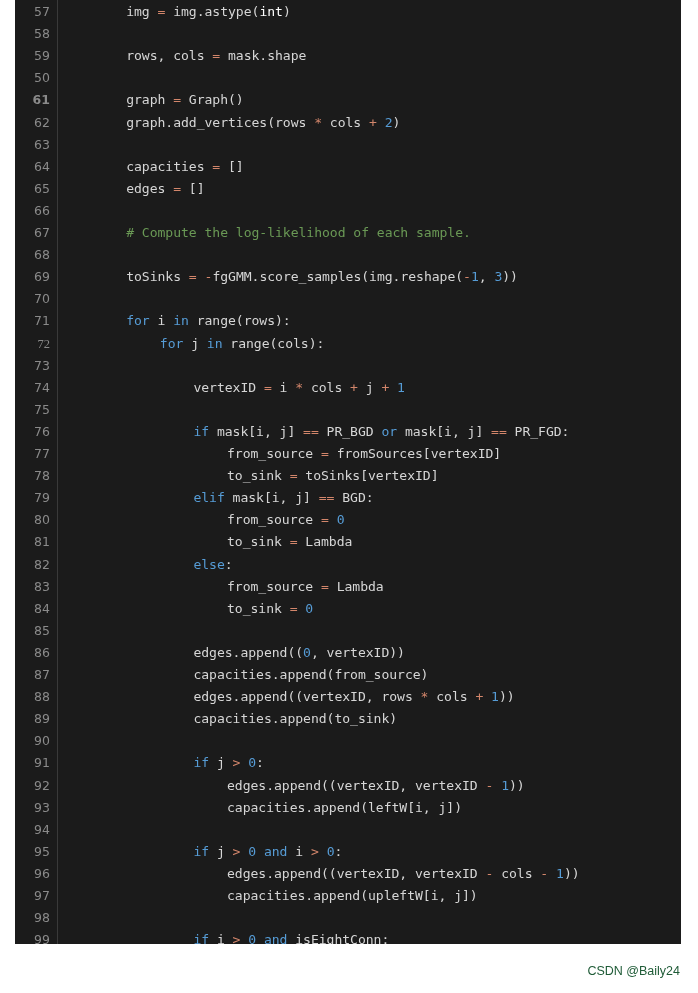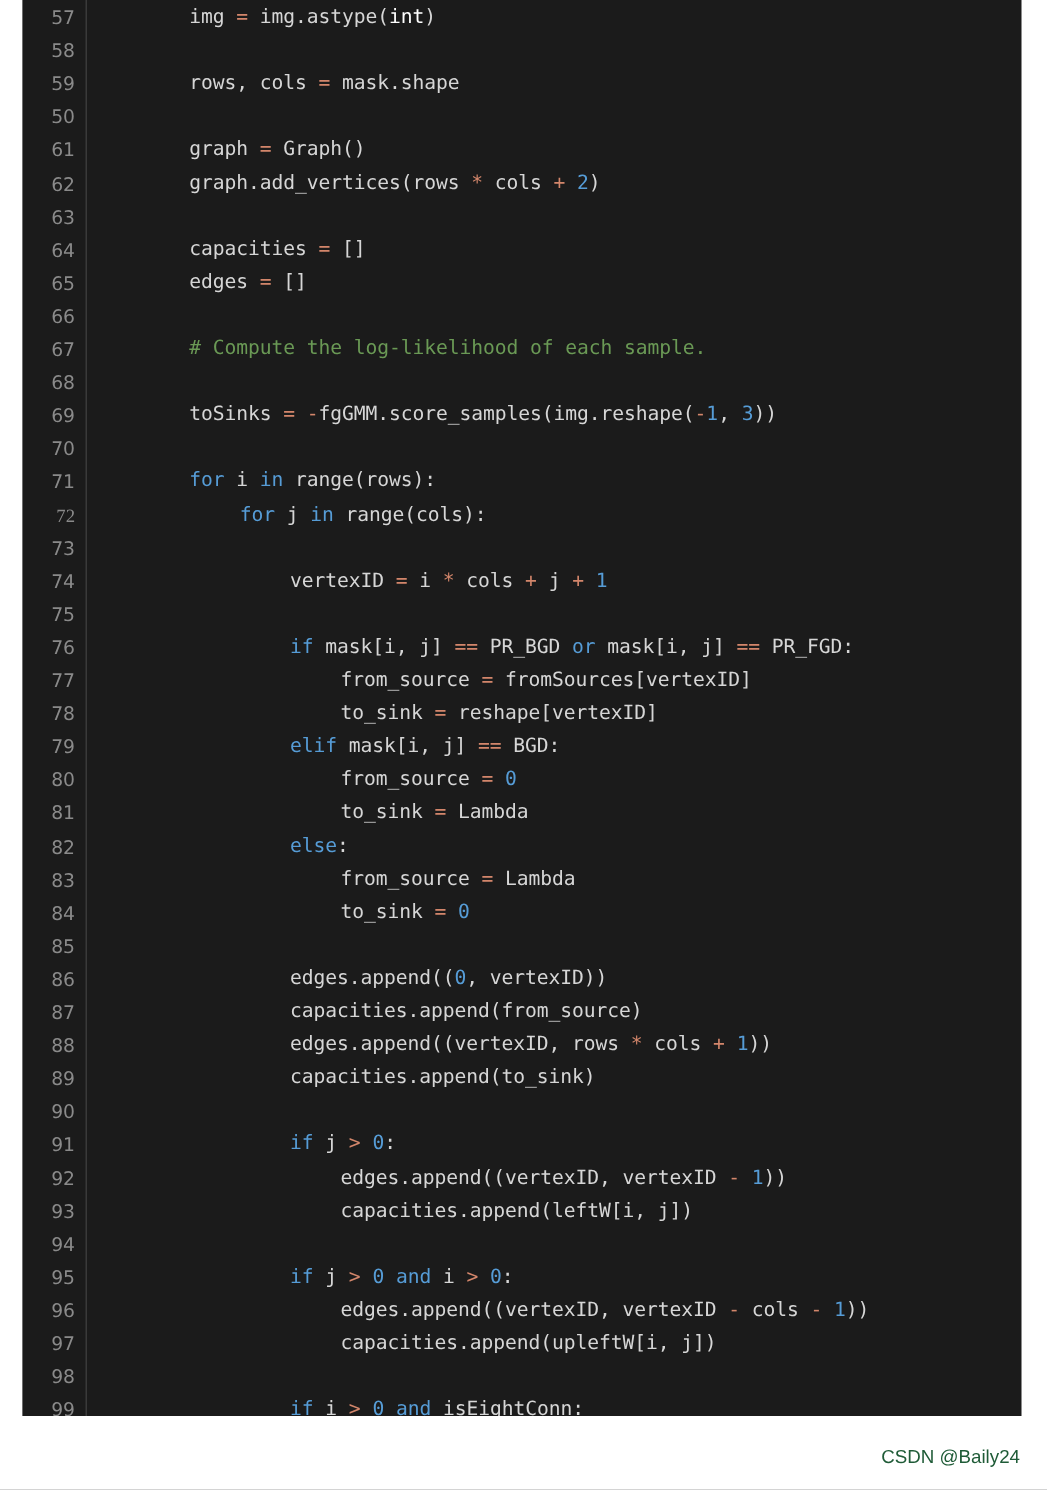--- a/index.html
+++ b/index.html
@@ -103,21 +103,21 @@
 
 <div id="screen">
 
   <div id="code-block">
 
     <div id="gutter">
         <div class="lineno" style="top: 1px;">57</div>
         <div class="lineno" style="top: 23.1px;">58</div>
         <div class="lineno" style="top: 45.2px;">59</div>
         <div class="lineno" style="top: 67.3px;">50</div>
-        <div class="lineno" style="top: 89.4px;">61</div>
+        <div class="lineno" style="top: 89.4px; font-weight: bold;">61</div>
         <div class="lineno" style="top: 111.5px;">62</div>
         <div class="lineno" style="top: 133.6px;">63</div>
         <div class="lineno" style="top: 155.7px;">64</div>
         <div class="lineno" style="top: 177.8px;">65</div>
         <div class="lineno" style="top: 199.9px;">66</div>
         <div class="lineno" style="top: 222px;">67</div>
         <div class="lineno" style="top: 244.1px;">68</div>
         <div class="lineno" style="top: 266.2px;">69</div>
         <div class="lineno" style="top: 288.3px;">70</div>
         <div class="lineno" style="top: 310.4px;">71</div>
@@ -166,21 +166,21 @@
         <div class="codeline" style="top: 222px; left: 67.2px;"><span class="com"># Compute the log-likelihood of each sample.</span></div>
         <div class="codeline" style="top: 266.2px; left: 67.2px;"><span class="def">toSinks </span><span class="op">=</span><span class="def"> </span><span class="op">-</span><span class="def">fgGMM.score_samples(img.reshape(</span><span class="op">-</span><span class="num">1</span><span class="def">, </span><span class="num">3</span><span class="def">))</span></div>
         <div class="codeline" style="top: 288.3px; left: 0px;"></div>
         <div class="codeline" style="top: 310.4px; left: 67.2px;"><span class="kw">for</span><span class="def"> i </span><span class="kw">in</span><span class="def"> range(rows):</span></div>
         <div class="codeline" style="top: 332.5px; left: 100.8px;"><span class="kw">for</span><span class="def"> j </span><span class="kw">in</span><span class="def"> range(cols):</span></div>
         <div class="codeline" style="top: 354.6px; left: 0px;"></div>
         <div class="codeline" style="top: 376.7px; left: 134.4px;"><span class="def">vertexID </span><span class="op">=</span><span class="def"> i </span><span class="op">*</span><span class="def"> cols </span><span class="op">+</span><span class="def"> j </span><span class="op">+</span><span class="def"> </span><span class="num">1</span></div>
         <div class="codeline" style="top: 398.8px; left: 0px;"></div>
         <div class="codeline" style="top: 420.9px; left: 134.4px;"><span class="kw">if</span><span class="def"> mask[i, j] </span><span class="op">==</span><span class="def"> PR_BGD </span><span class="kw">or</span><span class="def"> mask[i, j] </span><span class="op">==</span><span class="def"> PR_FGD:</span></div>
         <div class="codeline" style="top: 443px; left: 168px;"><span class="def">from_source </span><span class="op">=</span><span class="def"> fromSources[vertexID]</span></div>
-        <div class="codeline" style="top: 465.1px; left: 168px;"><span class="def">to_sink </span><span class="op">=</span><span class="def"> reshape[vertexID]</span></div>
+        <div class="codeline" style="top: 465.1px; left: 168px;"><span class="def">to_sink </span><span class="op">=</span><span class="def"> toSinks[vertexID]</span></div>
         <div class="codeline" style="top: 487.2px; left: 134.4px;"><span class="kw">elif</span><span class="def"> mask[i, j] </span><span class="op">==</span><span class="def"> BGD:</span></div>
         <div class="codeline" style="top: 509.3px; left: 168px;"><span class="def">from_source </span><span class="op">=</span><span class="def"> </span><span class="num">0</span></div>
         <div class="codeline" style="top: 531.4px; left: 168px;"><span class="def">to_sink </span><span class="op">=</span><span class="def"> Lambda</span></div>
         <div class="codeline" style="top: 553.5px; left: 134.4px;"><span class="kw">else</span><span class="def">:</span></div>
         <div class="codeline" style="top: 575.6px; left: 168px;"><span class="def">from_source </span><span class="op">=</span><span class="def"> Lambda</span></div>
         <div class="codeline" style="top: 597.7px; left: 168px;"><span class="def">to_sink </span><span class="op">=</span><span class="def"> </span><span class="num">0</span></div>
         <div class="codeline" style="top: 619.8px; left: 0px;"></div>
         <div class="codeline" style="top: 641.9px; left: 134.4px;"><span class="def">edges.append((</span><span class="num">0</span><span class="def">, vertexID))</span></div>
         <div class="codeline" style="top: 664px; left: 134.4px;"><span class="def">capacities.append(from_source)</span></div>
         <div class="codeline" style="top: 686.1px; left: 134.4px;"><span class="def">edges.append((vertexID, rows </span><span class="op">*</span><span class="def"> cols </span><span class="op">+</span><span class="def"> </span><span class="num">1</span><span class="def">))</span></div>

